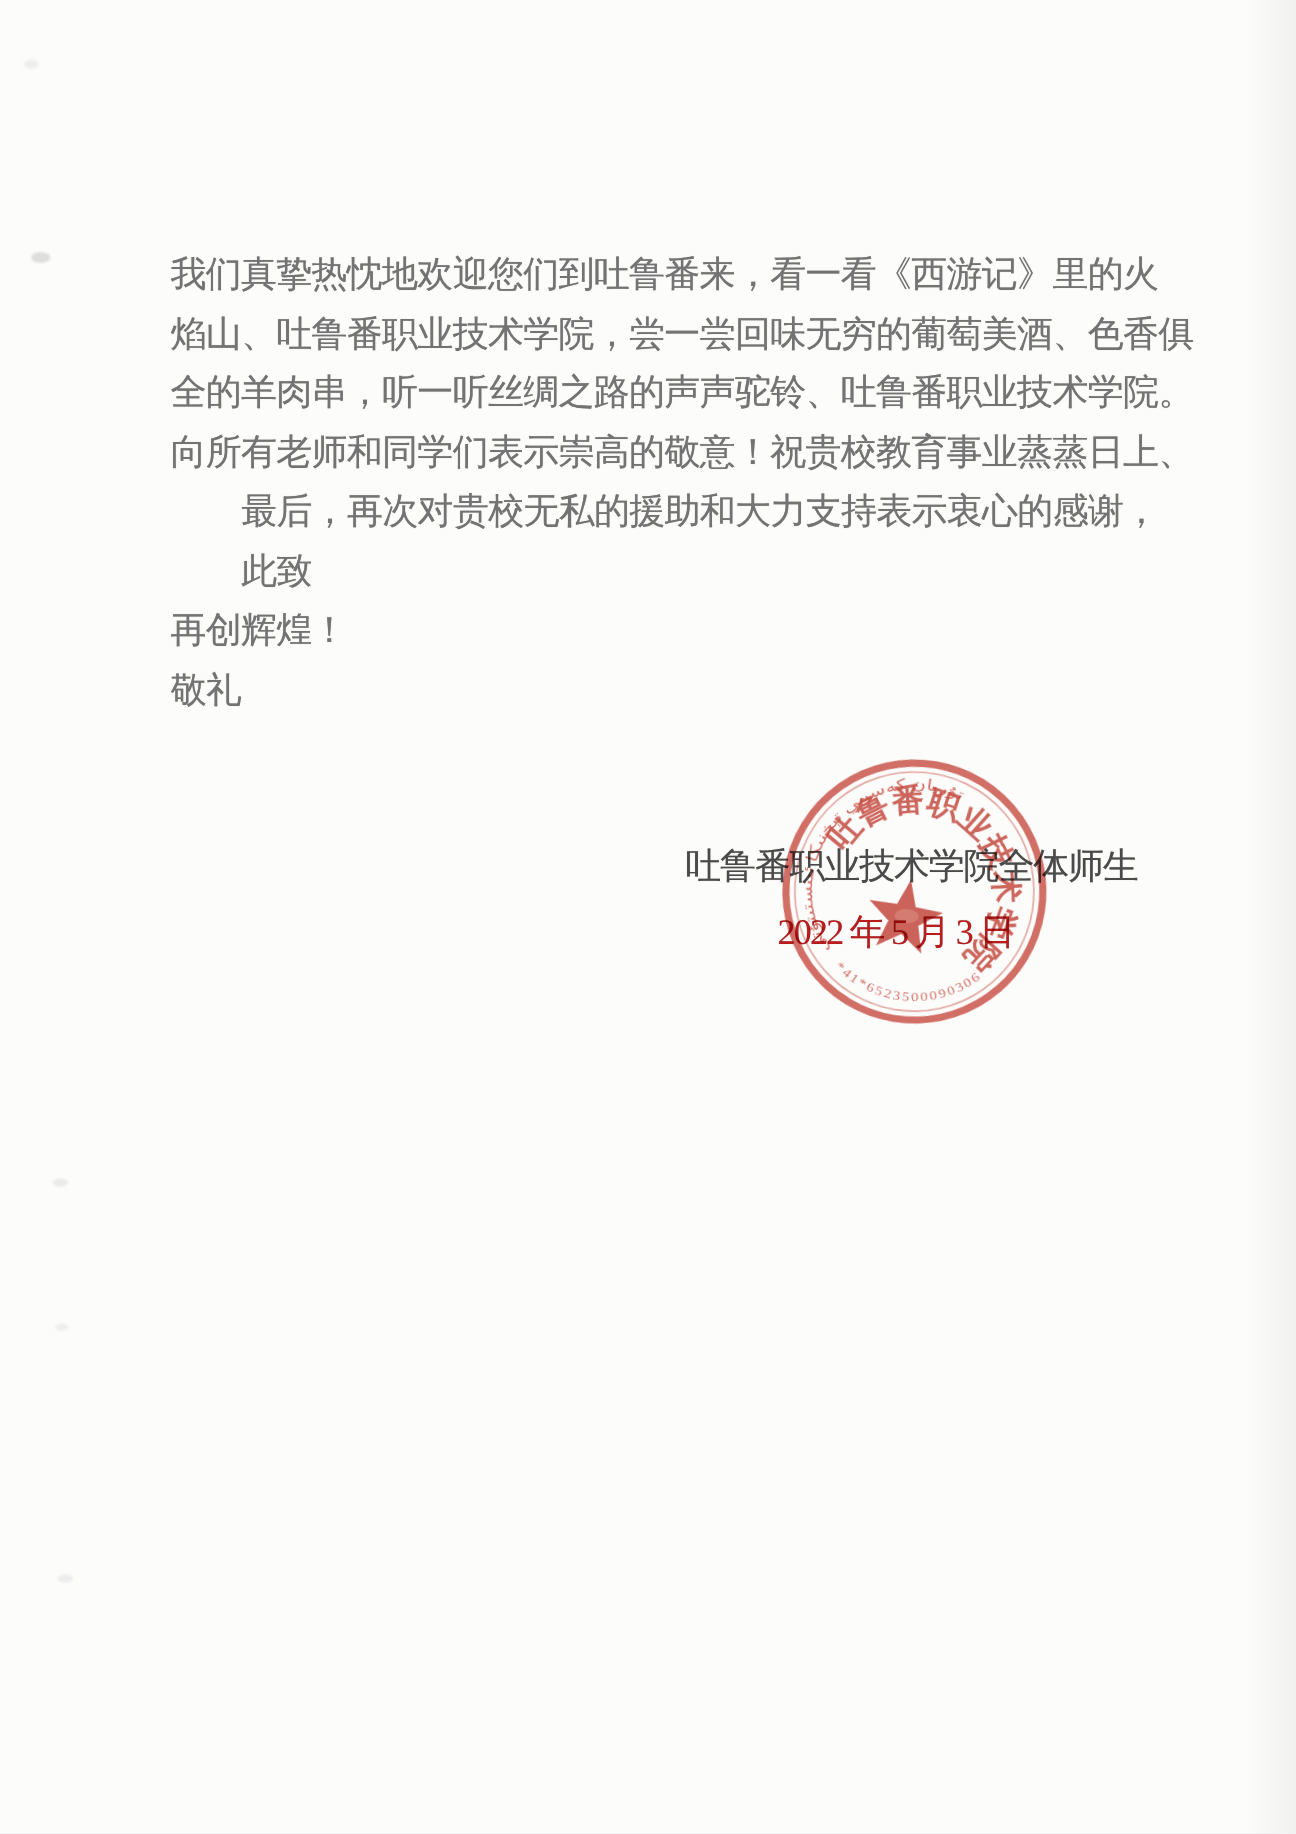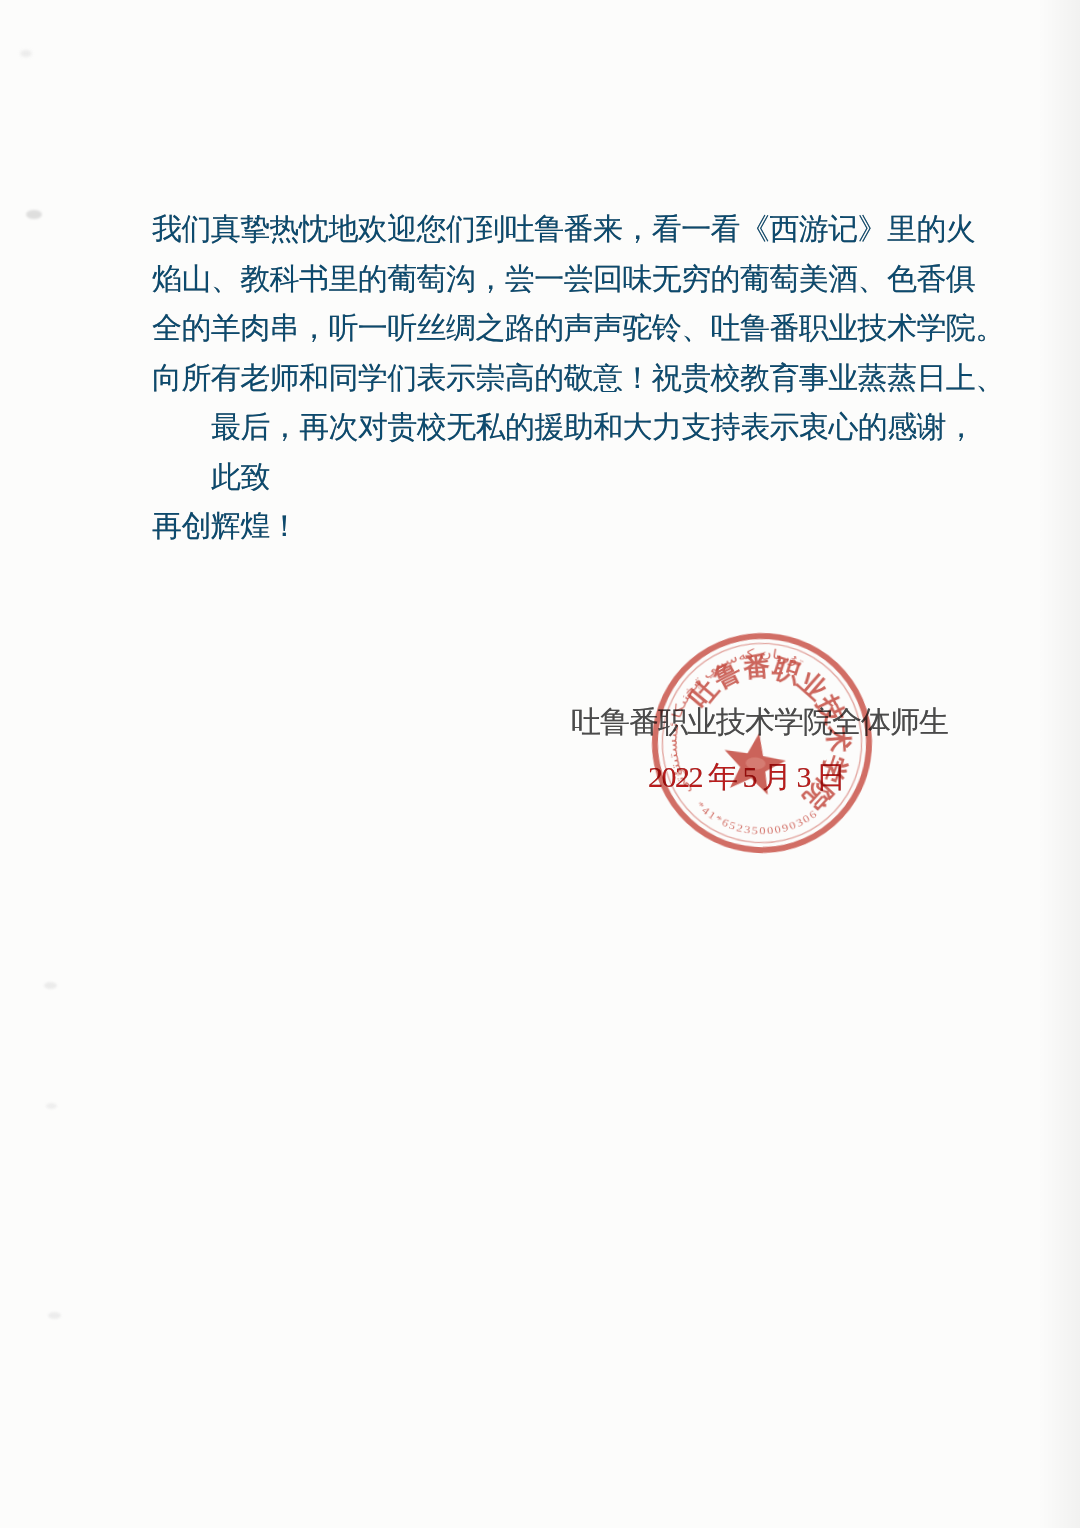--- a/index.html
+++ b/index.html
@@ -11,22 +11,22 @@
     overflow:hidden;
     font-family:"Liberation Serif","DejaVu Serif",serif;
   }
   
   .page::after{
     content:"";position:absolute;top:0;right:0;width:42px;height:100%;
     background:linear-gradient(to right, rgba(0,0,0,0), rgba(0,0,0,0.045));
     pointer-events:none;
   }
   .body-text{
-    position:absolute;left:152px;top:204px;width:830px;
-    font-size:30px;letter-spacing:-0.6px;color:#0c4a6e;
+    position:absolute;left:142px;top:204px;width:830px;
+    font-size:30px;letter-spacing:-0.6px;color:#737373;
     line-height:49.5px;
     text-shadow:0 0 0.6px rgba(70,70,70,.55);
   }
   .line{white-space:nowrap;}
   .line.indent{padding-left:59px;}
   .signature{
     position:absolute;left:571px;top:702px;
     font-size:30px;letter-spacing:-1px;color:#4a4a4a;
     white-space:nowrap;z-index:1;
     text-shadow:0 0 0.6px rgba(70,70,70,.5);
@@ -53,26 +53,27 @@
   .a4{left:46px;top:1103px;width:11px;height:6px;background:#ebebeb;opacity:.8;filter:blur(1px);}
   .a5{left:48px;top:1312px;width:13px;height:7px;background:#e9e9e9;opacity:.8;filter:blur(1px);}
 </style>
 </head>
 <body>
 
 <div class="page">
 
   <div class="body-text">
     <div class="line">我们真挚热忱地欢迎您们到吐鲁番来，看一看《西游记》里的火</div>
-    <div class="line">焰山、教科书里的葡萄沟，尝一尝回味无穷的葡萄美酒、色香俱</div>
+    <div class="line">焰山、吐鲁番职业技术学院，尝一尝回味无穷的葡萄美酒、色香俱</div>
     <div class="line">全的羊肉串，听一听丝绸之路的声声驼铃、吐鲁番职业技术学院。</div>
     <div class="line">向所有老师和同学们表示崇高的敬意！祝贵校教育事业蒸蒸日上、</div>
     <div class="line indent">最后，再次对贵校无私的援助和大力支持表示衷心的感谢，</div>
     <div class="line indent">此致</div>
     <div class="line">再创辉煌！</div>
+    <div class="line">敬礼</div>
   </div>
 
   <div class="signature">吐鲁番职业技术学院全体师生</div>
   <div class="date">2022 年 5 月 3 日</div>
 
   <svg class="seal" viewBox="0 0 230 230" aria-hidden="true">
     <defs>
       <path id="arcZh" d="M 53.4 86.3 A 68 68 0 1 1 154 170.7" fill="none"></path>
       <path id="arcUy" d="M 49.1 170.3 A 86 86 0 0 1 158 40.5" fill="none"></path>
       <path id="arcNum" d="M 49.9 180.1 A 92 92 0 0 0 180.1 180.1" fill="none"></path>

